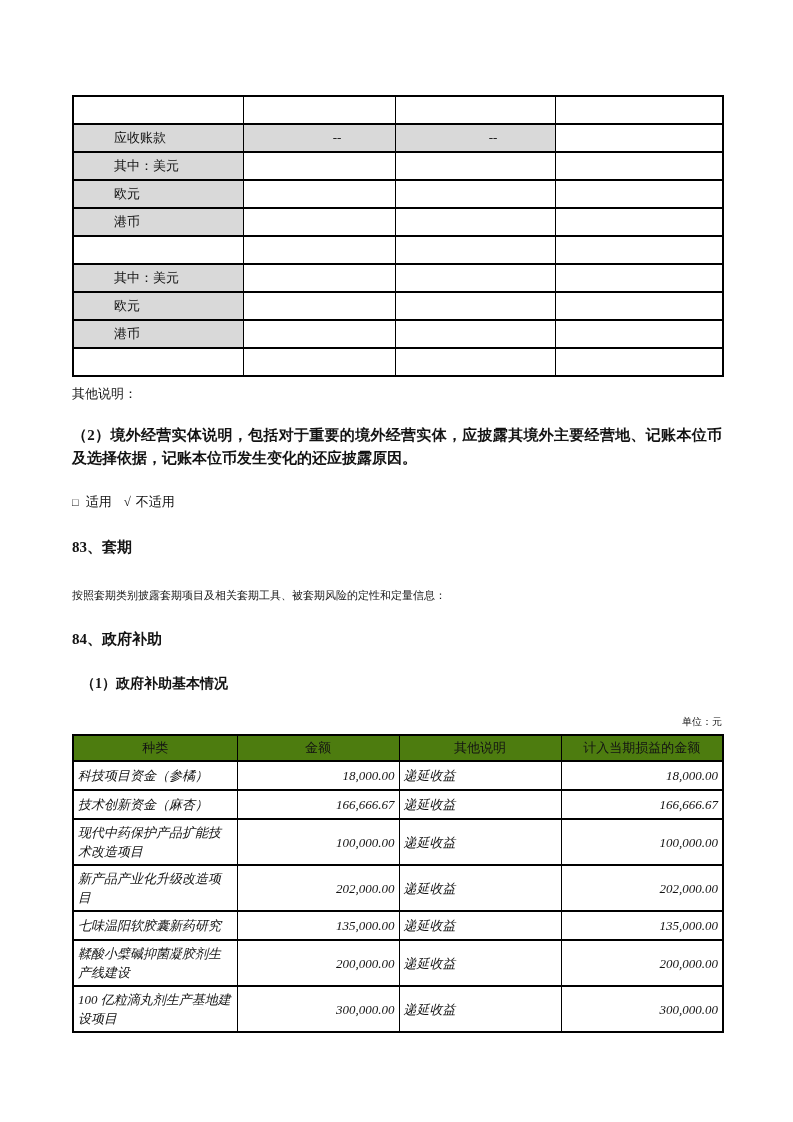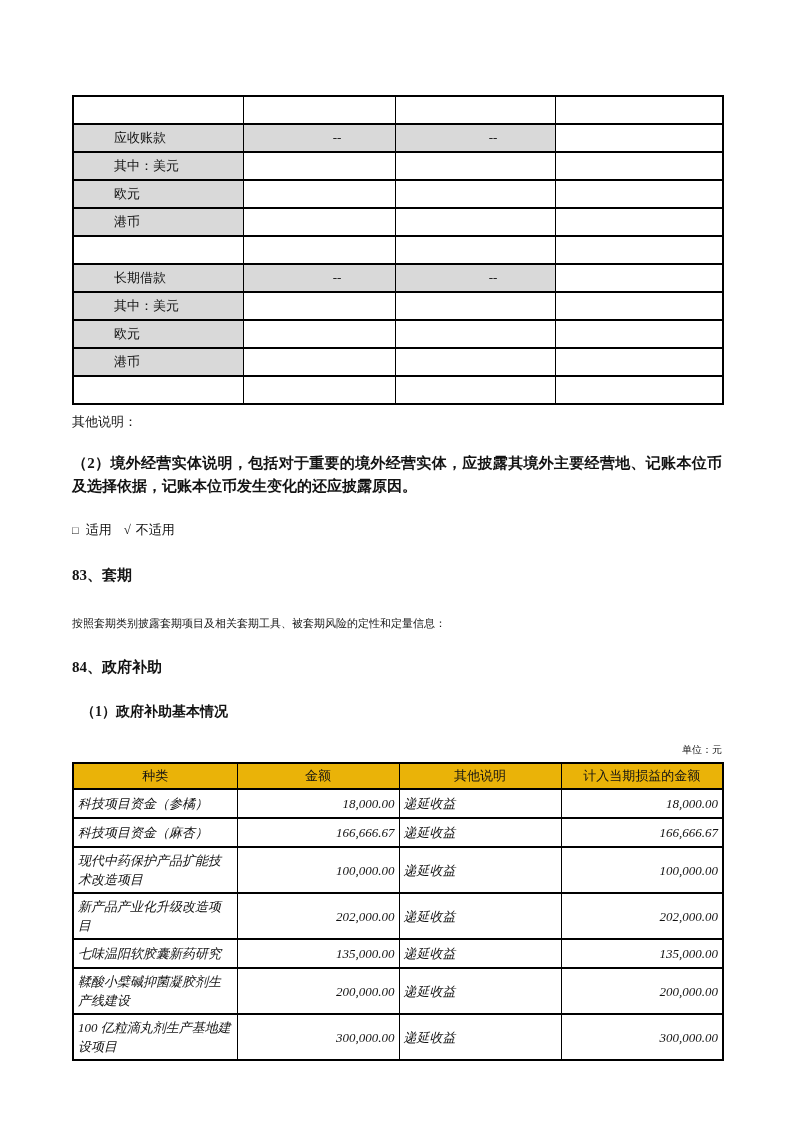--- a/index.html
+++ b/index.html
@@ -19,21 +19,21 @@
   .note{font-size:13px;margin-top:8px;}
   .bold-para{font-size:15px;font-weight:bold;line-height:23px;margin-top:21px;text-align:justify;}
   .apply-line{font-size:13px;margin-top:23px;display:flex;align-items:center;}
   .checkbox-glyph{font-size:11px;margin-right:7px;line-height:1;}
   .check-glyph{margin:0 5px 0 12px;}
   .h-num{font-size:15px;font-weight:bold;margin-top:27px;}
   .desc{font-size:11px;margin-top:31px;}
   .h-sub{font-size:14px;font-weight:bold;margin-top:26px;margin-left:9px;}
   .unit{font-size:10px;text-align:right;margin-top:22px;}
   .subsidy{margin-top:5px;}
-  .subsidy th{height:22px;background:#eab308;text-align:center;margin-top:43px;}
+  .subsidy th{height:22px;background:#4d7c0f;text-align:center;margin-top:43px;}
   .subsidy td{line-height:19px;padding-top:3px;padding-bottom:3px;height:21px;font-style:italic;}
 </style>
 </head>
 <body>
 
 <div class="page">
   <div class="content">
 
     <table class="doc-table currency">
       <colgroup>
@@ -70,26 +70,20 @@
           <tr>
             <td class="shaded indent">港币</td>
             <td class="cell-center"></td>
             <td class="cell-center"></td>
             <td></td>
           </tr>
           <tr>
             <td></td>
             <td class="cell-center"></td>
             <td class="cell-center"></td>
-            <td></td>
-          </tr>
-          <tr>
-            <td class="shaded">长期借款</td>
-            <td class="cell-center shaded">--</td>
-            <td class="cell-center shaded">--</td>
             <td></td>
           </tr>
           <tr>
             <td class="shaded">其中：美元</td>
             <td class="cell-center"></td>
             <td class="cell-center"></td>
             <td></td>
           </tr>
           <tr>
             <td class="shaded indent">欧元</td>
@@ -149,21 +143,21 @@
         </tr>
       </thead>
       <tbody>
           <tr>
             <td>科技项目资金（参橘）</td>
             <td class="cell-right">18,000.00</td>
             <td class="cell-item">递延收益</td>
             <td class="cell-right">18,000.00</td>
           </tr>
           <tr>
-            <td>科技项目资金（麻杏）</td>
+            <td>技术创新资金（麻杏）</td>
             <td class="cell-right">166,666.67</td>
             <td class="cell-item">递延收益</td>
             <td class="cell-right">166,666.67</td>
           </tr>
           <tr>
             <td>现代中药保护产品扩能技术改造项目</td>
             <td class="cell-right">100,000.00</td>
             <td class="cell-item">递延收益</td>
             <td class="cell-right">100,000.00</td>
           </tr>

